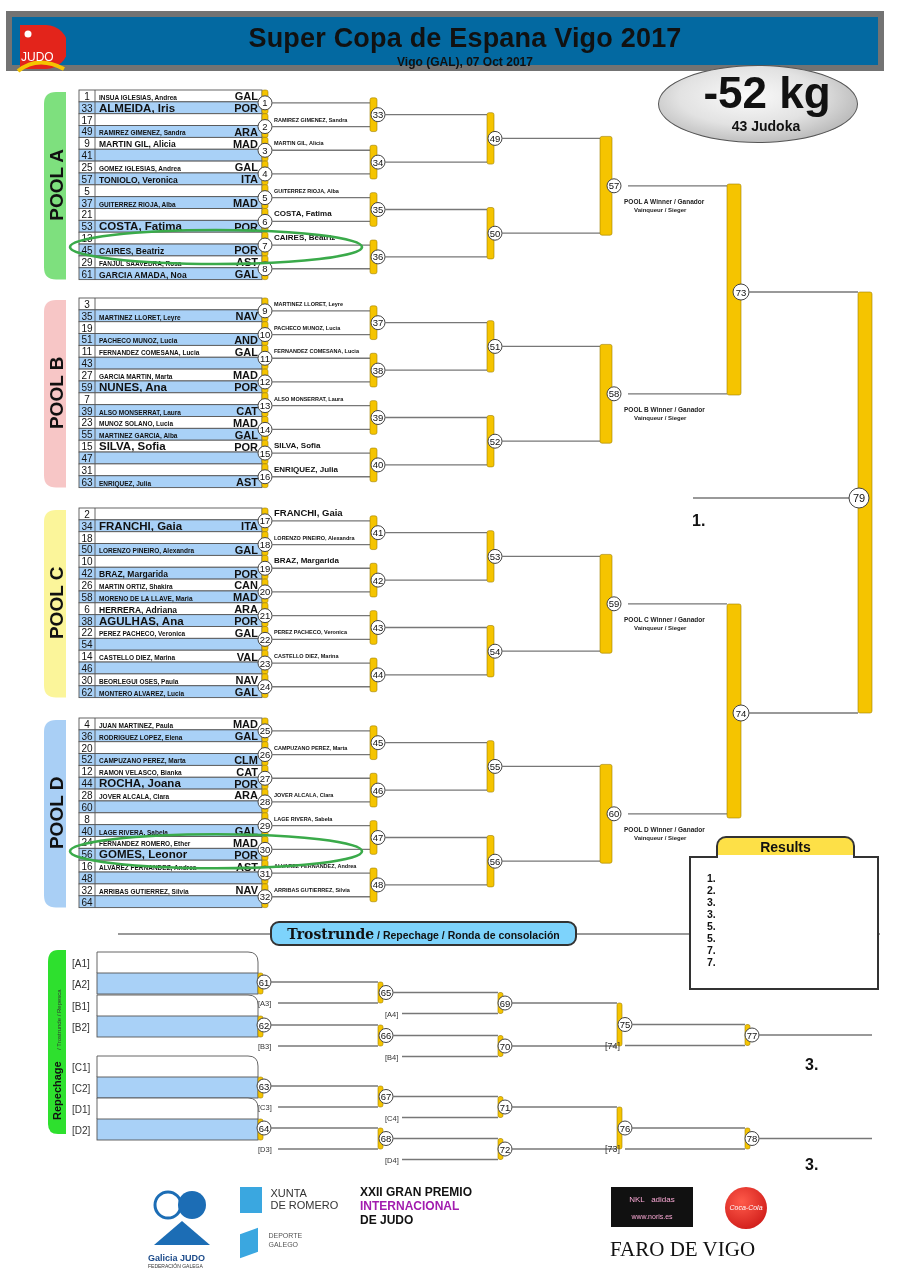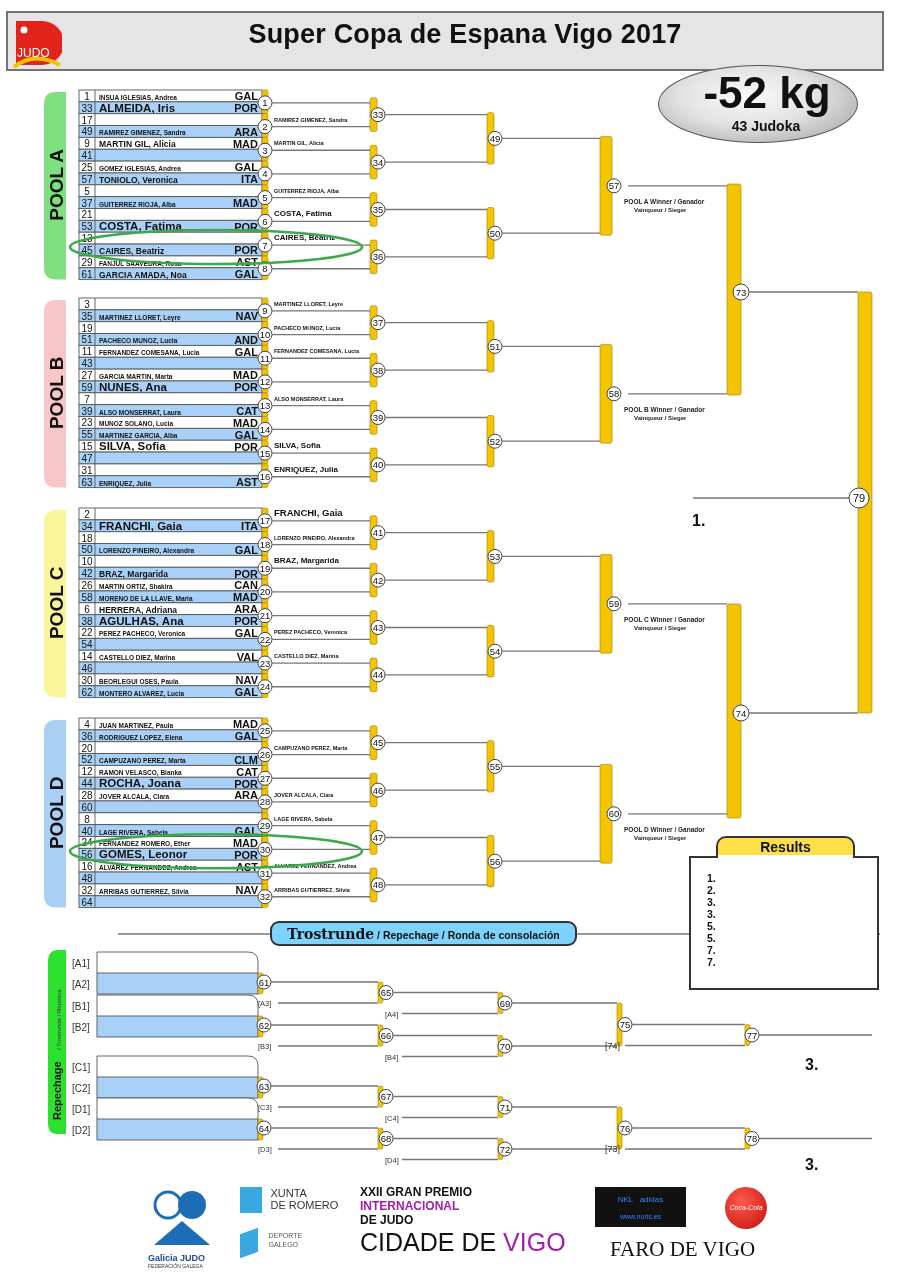--- a/index.html
+++ b/index.html
@@ -1,17 +1,17 @@
 <!DOCTYPE html>
 <html><head>
 <meta charset="utf-8">
 <style>
   html,body{margin:0;padding:0;background:#fff;}
   body{width:899px;height:1280px;position:relative;overflow:hidden;font-family:"Liberation Sans",sans-serif;color:#111;}
-  #header{position:absolute;left:6px;top:11px;width:878px;height:60px;border:2px solid #737373;box-sizing:border-box;background:#e5e5e5;}
+  #header{position:absolute;left:6px;top:11px;width:878px;height:60px;border:6px solid #737373;box-sizing:border-box;background:#0369a1;}
   #logo{position:absolute;left:4px;top:4px;width:50px;height:52px;}
   #title{position:absolute;left:0;right:0;top:6px;text-align:center;font-weight:bold;font-size:27px;letter-spacing:0.2px;padding-left:40px;}
   #subtitle{position:absolute;left:0;right:0;top:38px;text-align:center;font-weight:bold;font-size:12px;padding-left:40px;}
   #weight-badge{position:absolute;left:658px;top:57px;width:200px;height:78px;border-radius:50%;
     background:radial-gradient(ellipse at 45% 40%,#fafafa 0%,#e2e2e2 45%,#9a9a9a 100%);border:1.5px solid #555;box-sizing:border-box;margin-top:8px;}
   #weight{position:absolute;left:0;right:0;top:2px;text-align:center;font-weight:bold;font-size:44px;padding-left:18px;}
   #judoka{position:absolute;left:0;right:0;top:52px;text-align:center;font-weight:bold;font-size:14px;padding-left:16px;}
   #bracket{position:absolute;left:0;top:0;}
   #results-box{position:absolute;left:689px;top:856px;width:190px;height:134px;border:2px solid #333;box-sizing:border-box;background:#fff;}
   #results-tab{position:absolute;left:716px;top:836px;width:139px;height:32px;border:2px solid #333;border-bottom:none;border-radius:10px 10px 0 0;background:#fde047;box-sizing:border-box;text-align:center;}
@@ -33,20 +33,21 @@
 <div id="header">
   <div id="logo">
     <svg width="50" height="52" viewBox="0 0 50 52">
       <path d="M4 4 H30 A22 22 0 0 1 30 48 H4 Z" fill="#e3241b"></path>
       <path d="M2 50 Q22 34 48 48" stroke="#f5c400" stroke-width="4" fill="none"></path>
       <circle cx="12" cy="13" r="3.5" fill="#fff"></circle>
       <text x="5" y="40" font-family="Liberation Sans, sans-serif" font-size="12" fill="#fff">JUDO</text>
     </svg>
   </div>
   <div id="title">Super Copa de Espana Vigo 2017</div>
+  <div id="subtitle">Vigo (GAL), 07 Oct 2017</div>
 </div>
 
 <div id="weight-badge">
   <div id="weight">-52 kg</div>
   <div id="judoka">43 Judoka</div>
 </div>
 
 <svg id="bracket" width="899" height="1280" xmlns="http://www.w3.org/2000/svg">
     <path d="M66 92 H56 Q44 92 44 104 V267.6 Q44 279.6 56 279.6 H66 Z" fill="#7ee07e"></path>
     <text x="63" y="184.8" font-size="19" font-family="Liberation Sans, sans-serif" font-weight="bold" fill="#111" text-anchor="middle" transform="rotate(-90 63 184.8)">POOL A</text>
@@ -775,21 +776,20 @@
     <div style="display:inline-block;width:18px;height:24px;background:#3aa7e0;transform:skewY(-20deg);vertical-align:top;"></div>
     <div style="display:inline-block;margin-left:6px;font-size:7px;line-height:9px;color:#555;">
       <div>DEPORTE</div>
       <div>GALEGO</div>
     </div>
   </div>
   <div class="sp" style="left:220px;top:0px;">
     <div class="sp-x1">XXII GRAN PREMIO</div>
     <div class="sp-x1 sp-red">INTERNACIONAL</div>
     <div class="sp-x1">DE JUDO</div>
-    <div style="font-size:25px;line-height:30px;white-space:nowrap;"><span>CIDADE DE </span><span class="sp-red">VIGO</span></div>
   </div>
-  <div class="sp" style="left:455px;top:2px;width:91px;height:40px;background:#111;color:#3b82f6;text-align:center;">
+  <div class="sp" style="left:471px;top:2px;width:82px;height:40px;background:#111;color:#f9a8d4;text-align:center;">
     <div style="font-size:8px;line-height:26px;"><span>NKL</span> &nbsp; <span>adidas</span></div>
     <div style="font-size:7px;">www.noris.es</div>
   </div>
   <div class="sp" style="left:585px;top:2px;width:42px;height:42px;border-radius:50%;background:radial-gradient(circle at 40% 35%,#ff5a4a,#c40e0e);color:#fff;font-size:7px;text-align:center;line-height:42px;font-style:italic;">Coca-Cola</div>
   <div class="sp" style="left:470px;top:52px;font-family:Liberation Serif, serif;font-size:21px;white-space:nowrap;">FARO DE VIGO</div>
 </div>
 
 </body></html>

